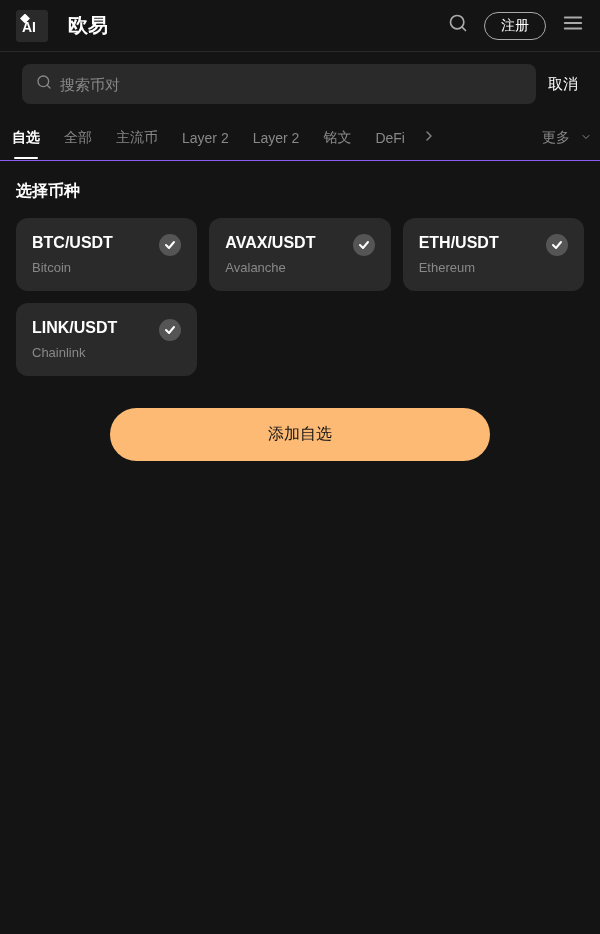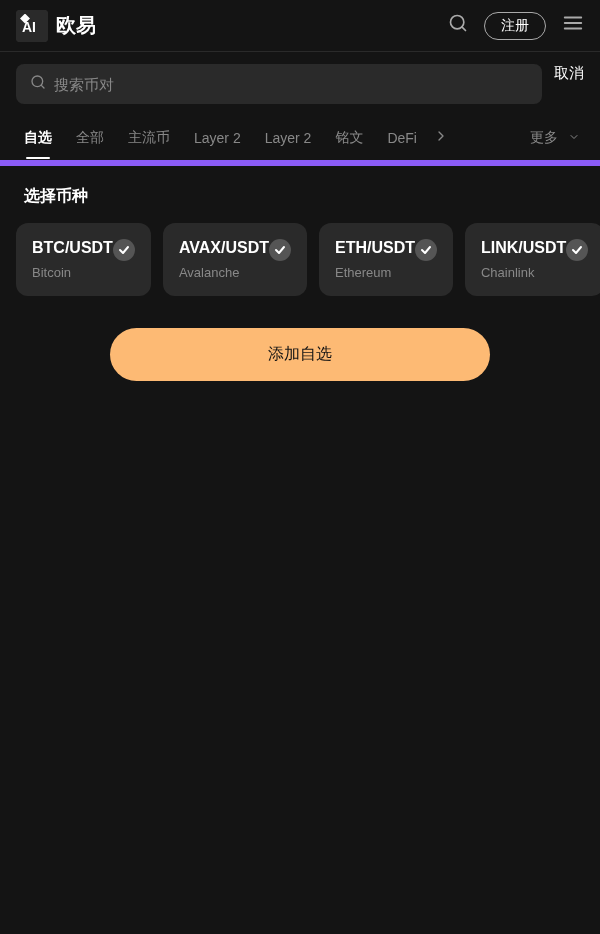--- a/index.html
+++ b/index.html
@@ -24,21 +24,21 @@
       justify-content: space-between;
       padding: 0 16px;
       height: 52px;
       background-color: #141414;
       border-bottom: 1px solid #2a2a2a;
     }
 
     .header-logo {
       display: flex;
       align-items: center;
-      gap: 8px;
+      gap: 20px;
     }
 
     .logo-icon {
       width: 32px;
       height: 32px;
       background-color: #333;
       border-radius: 4px;
       display: flex;
       align-items: center;
       justify-content: center;
@@ -89,22 +89,22 @@
 
     .header-menu-icon {
       color: #aaa;
       font-size: 20px;
       cursor: pointer;
     }
 
     
     .search-bar-container {
       display: flex;
-      align-items: flex-start;
-      padding: 12px 16px;
+      align-items: center;
+      padding: 12px 22px;
       gap: 12px;
       background-color: #141414;
     }
 
     .search-input-wrapper {
       flex: 1;
       display: flex;
       align-items: center;
       background-color: #2a2a2a;
       border-radius: 8px;
@@ -136,22 +136,22 @@
       cursor: pointer;
       white-space: nowrap;
       background: transparent;
       border: none;
     }
 
     
     .tab-bar {
       display: flex;
       align-items: center;
-      padding: 0 12px;
-      border-bottom: 6px solid #8b5cf6;
+      padding: 0 0;
+      border-bottom: 1px solid #8b5cf6;
       overflow: hidden;
     }
 
     .tab-item {
       font-size: 14px;
       color: #888;
       padding: 12px 12px;
       cursor: pointer;
       white-space: nowrap;
       position: relative;
@@ -199,27 +199,26 @@
     
     .content {
       padding: 20px 16px;
     }
 
     .section-title {
       font-size: 16px;
       font-weight: 600;
       color: #ffffff;
       margin-bottom: 16px;
-      margin-left: 8px;
     }
 
     
     .coin-grid {
       display: grid;
-      grid-template-columns: 1fr 1fr 1fr 1fr;
+      grid-template-columns: 1fr 1fr 1fr;
       gap: 12px;
       margin-bottom: 32px;
     }
 
     .coin-card {
       background-color: #2a2a2a;
       border-radius: 12px;
       padding: 16px;
       display: flex;
       flex-direction: column;

